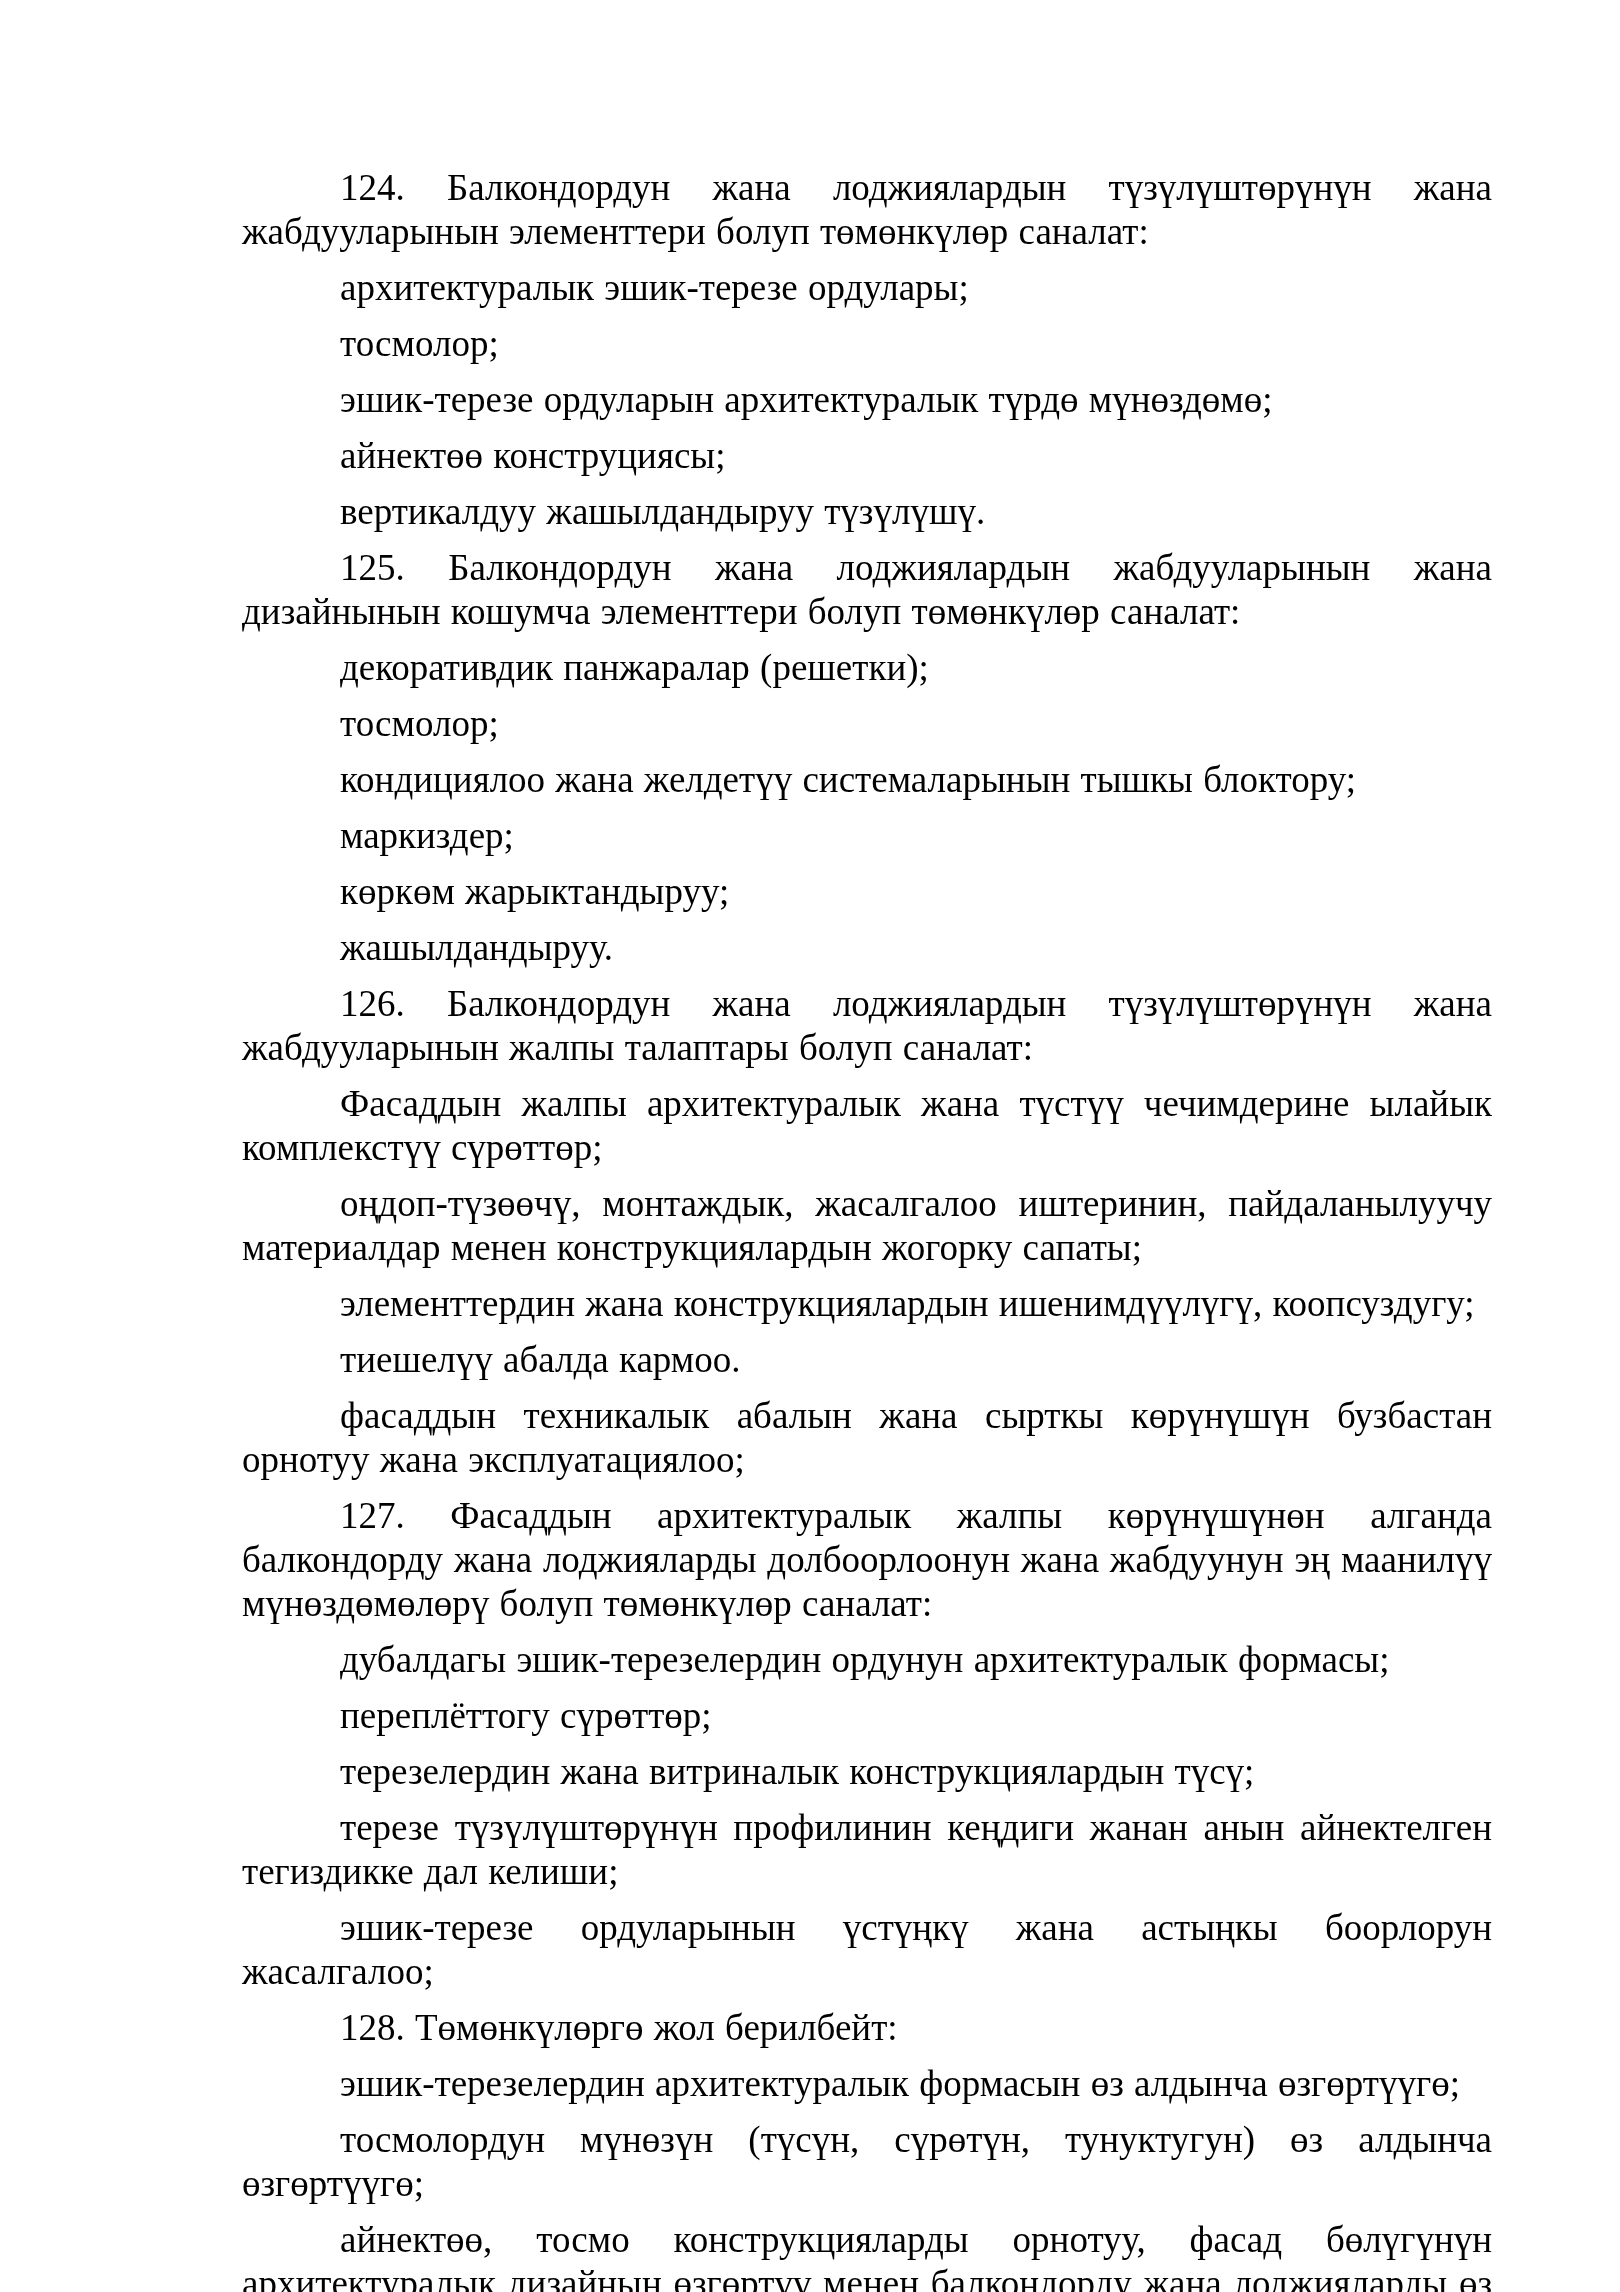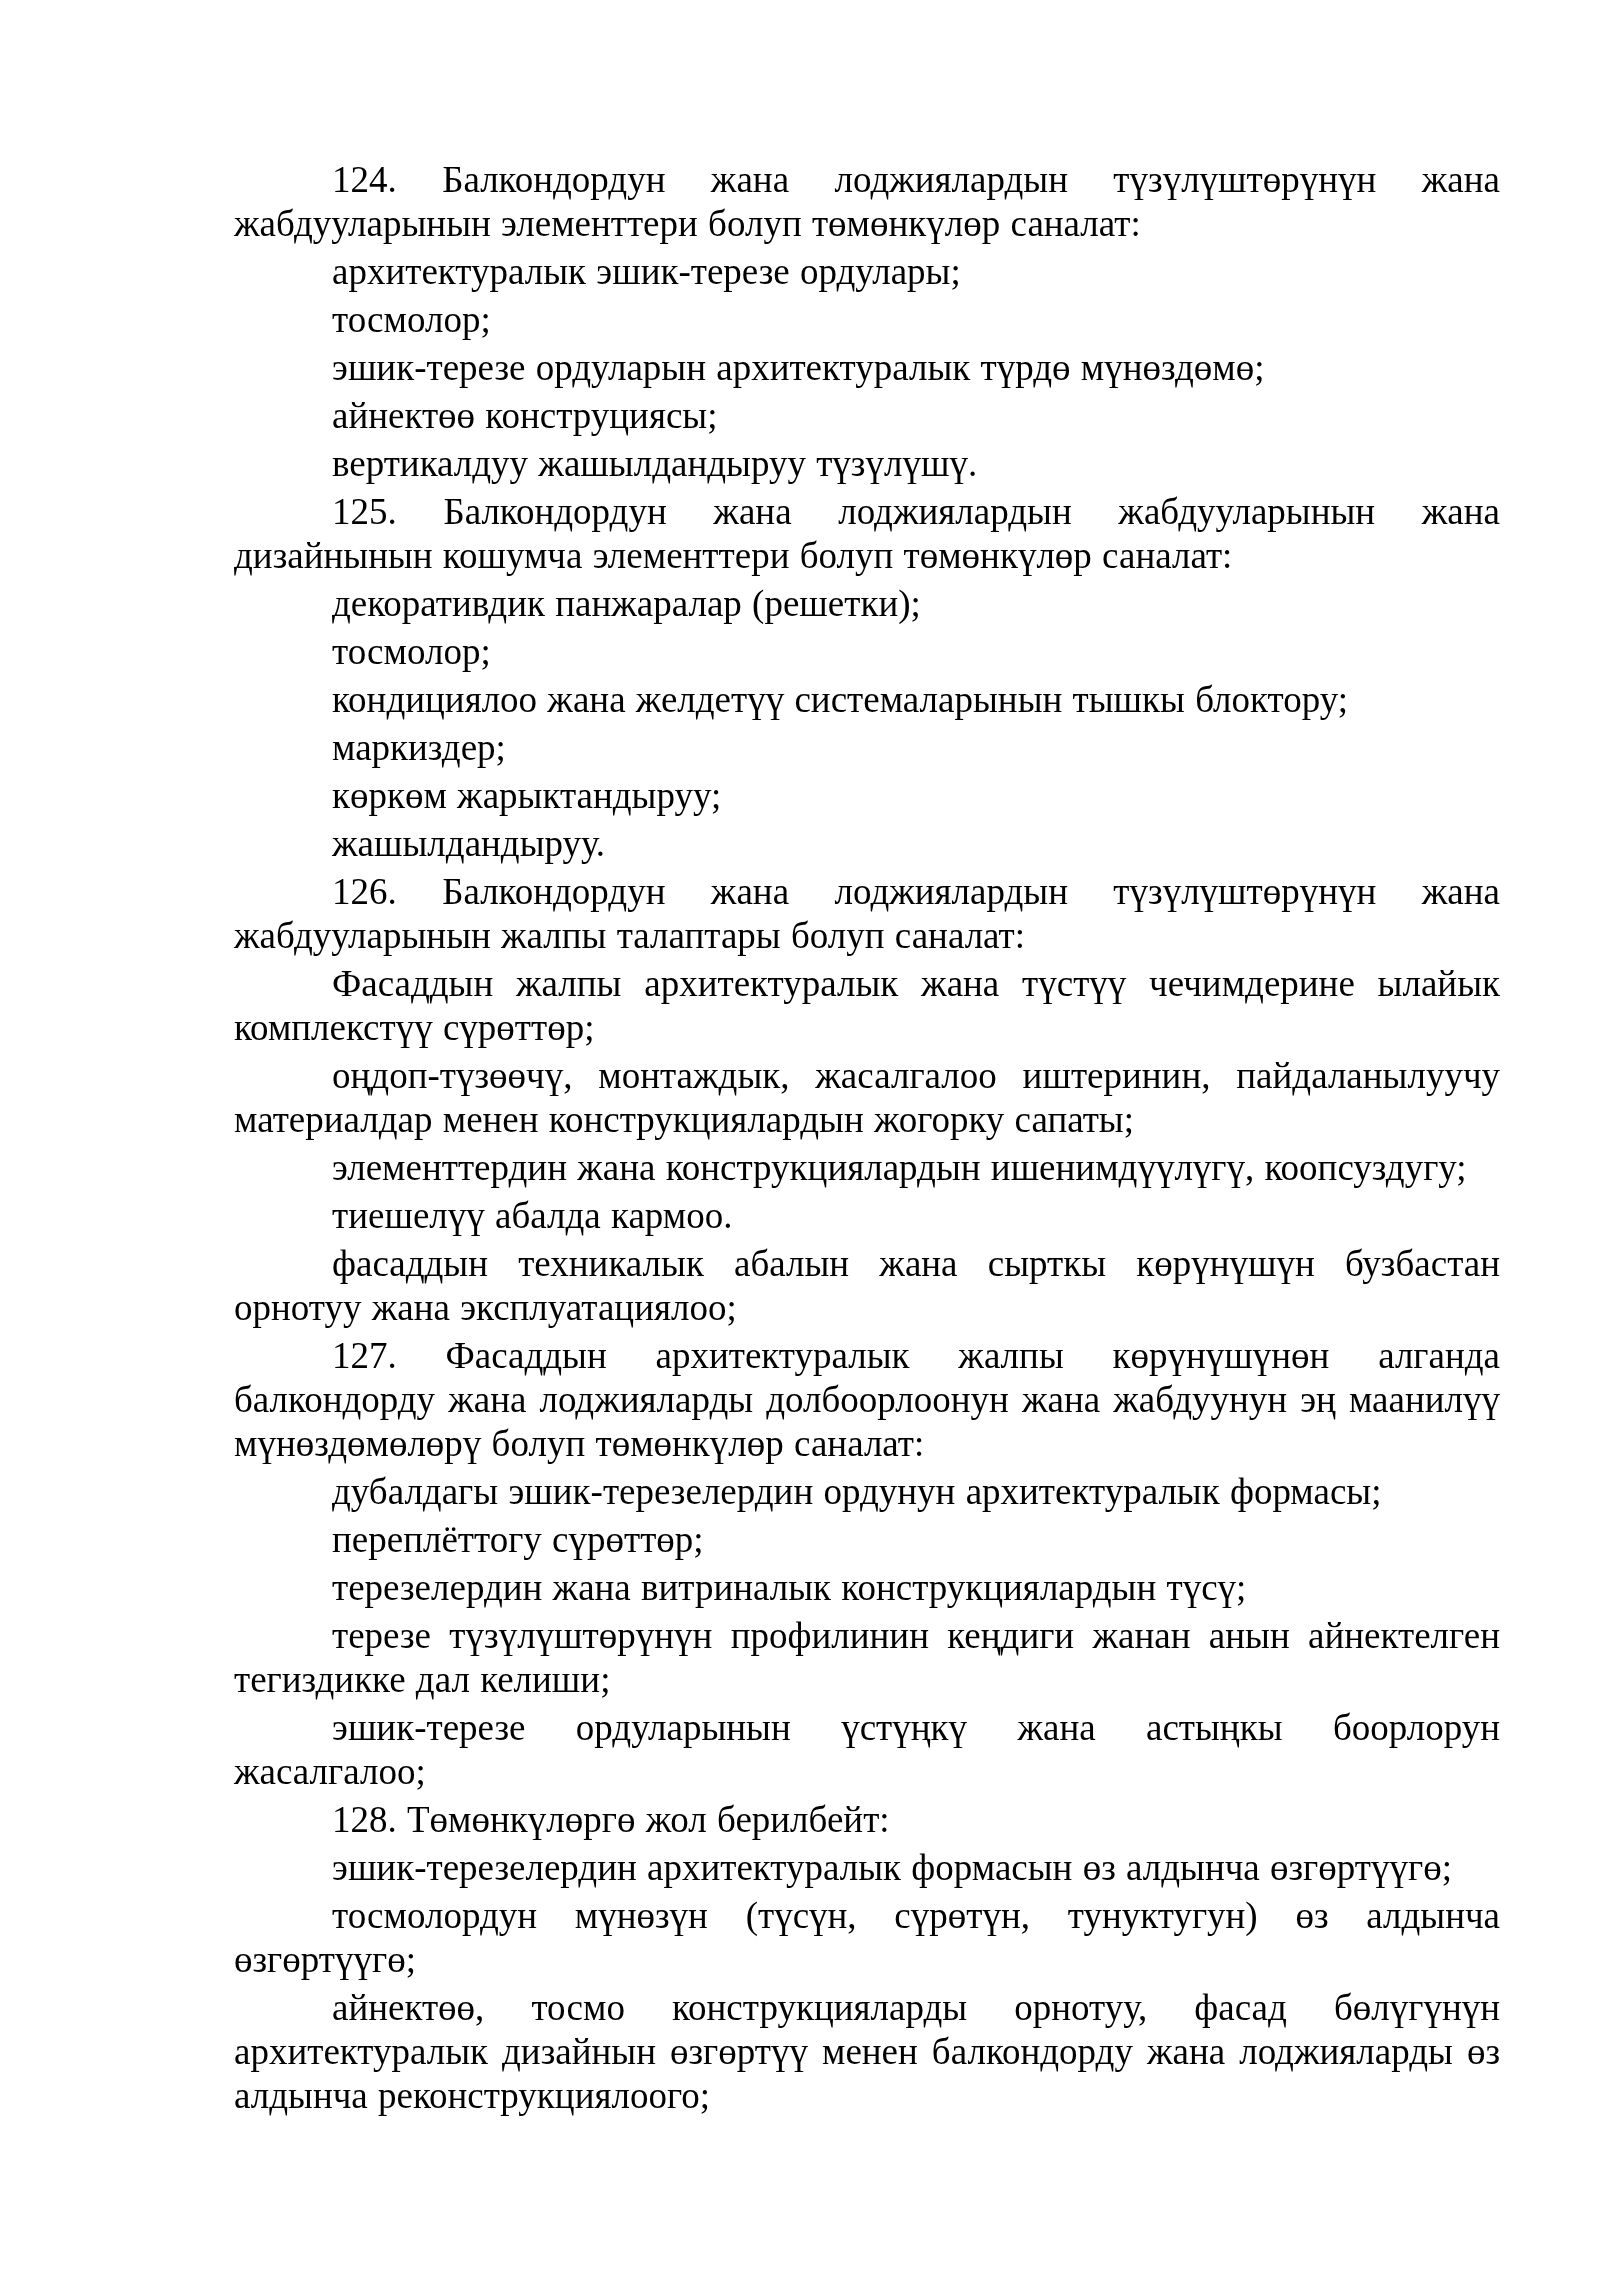--- a/index.html
+++ b/index.html
@@ -19,21 +19,21 @@
     top: 0;
     width: 1620px;
     height: 2293px;
     box-sizing: border-box;
     padding: 154px 116px 39px 230px;
     background: #ffffff;
     color: #000000;
     overflow: hidden;
   }
   .para {
-    margin: 4px;
+    margin: 12px;
     font-size: 37px;
     line-height: 44px;
     text-align: justify;
     text-indent: 98px;
     color: #000000;
     word-spacing: 1px;
   }
 </style>
 </head>
 <body>

